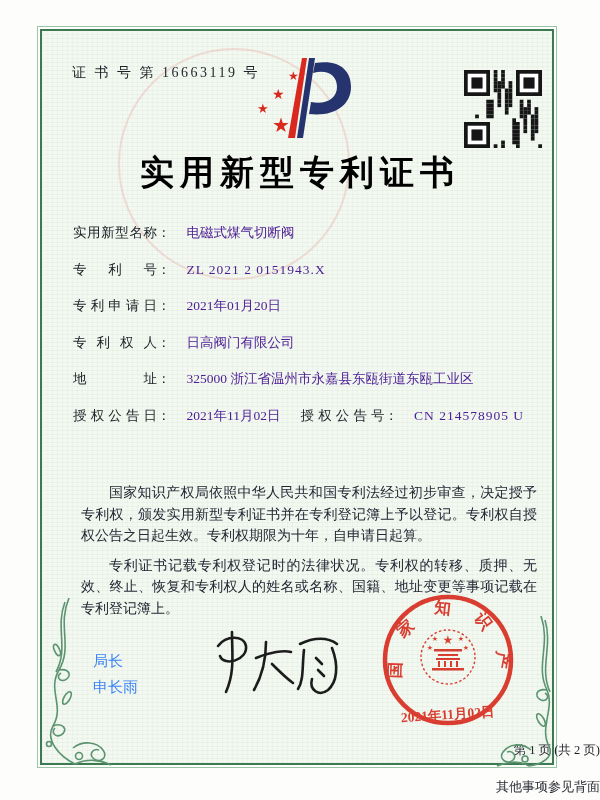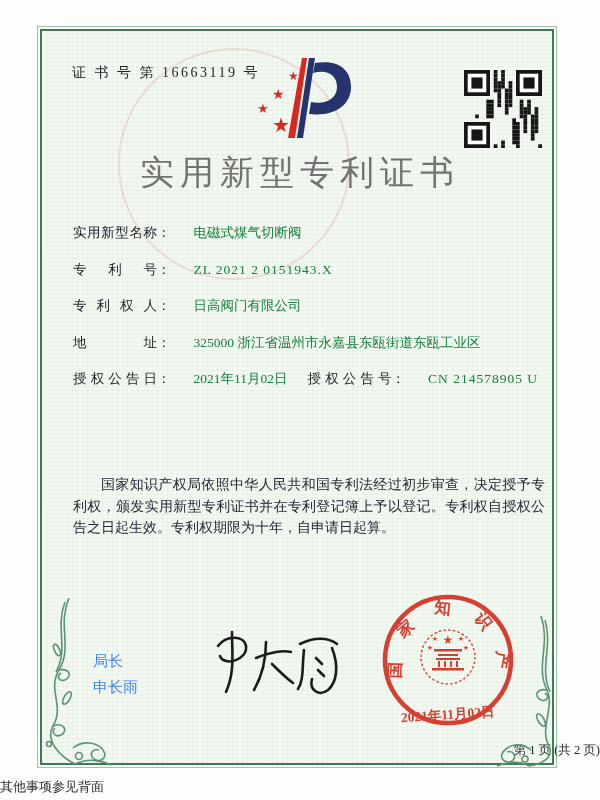--- a/index.html
+++ b/index.html
@@ -11,37 +11,37 @@
          background:
            repeating-linear-gradient(0deg, rgba(106,160,120,.07) 0 1px, transparent 1px 4px),
            repeating-linear-gradient(90deg, rgba(106,160,120,.05) 0 1px, transparent 1px 5px),
            #f3f8f1;}
   .watermark{position:absolute;left:118px;top:48px;width:228px;height:228px;border-radius:50%;
          border:2px solid rgba(224,122,116,.22);}
   .cert-number{position:absolute;left:72px;top:64px;font-size:14px;letter-spacing:2.5px;color:#1f2128;}
   .logo{position:absolute;left:238px;top:54px;}
   .qr{position:absolute;left:464px;top:70px;width:78px;height:78px;}
   .title{position:absolute;left:0;top:150px;width:100%;text-align:center;font-size:34px;
-         font-weight:normal;letter-spacing:6px;color:#737373;}
+         font-weight:bold;letter-spacing:6px;color:#000000;}
   .fields{position:absolute;left:73px;top:224px;right:55px;font-size:13.5px;}
   .frow{height:36.5px;white-space:nowrap;}
   .flabel{display:inline-block;width:84px;text-align:justify;text-align-last:justify;
           color:#1f2128;vertical-align:top;}
   .fcolon{color:#1f2128;}
-  .fvalue{margin-left:23px;color:#15803d;}
+  .fvalue{margin-left:16px;color:#4c1d95;}
   .fvalue.latin{letter-spacing:1px;}
   .second-field{margin-left:20px;}
   .body-text{position:absolute;left:73px;top:474px;width:472px;font-size:14px;line-height:21.5px;
           color:#232734;text-align:justify;}
-  .body-text p{margin:0;text-indent:2em;}
+  .body-text p{margin:8px;text-indent:2em;}
   .officer{position:absolute;left:93px;top:648px;font-size:15px;line-height:26px;color:#3b82f6;}
   .signature{position:absolute;left:200px;top:620px;}
   .seal{position:absolute;left:377px;top:590px;mix-blend-mode:multiply;opacity:.95;}
   .page-info{position:absolute;left:0;top:742px;width:100%;text-align:right;font-size:12.5px;color:#1f2128;}
-  .back-note{position:absolute;left:0;top:778px;width:100%;text-align:left;font-size:13px;color:#2a2c33;}
+  .back-note{position:absolute;left:0;top:778px;width:100%;text-align:right;font-size:13px;color:#2a2c33;}
   .ornament-bl{position:absolute;left:39px;top:598px;}
   .ornament-br{position:absolute;left:481px;top:616px;}
 </style>
 </head>
 <body>
 
 <div class="frame">
   <div class="frame-inner"></div>
 </div>
 
@@ -165,32 +165,36 @@
 <div class="title">实用新型专利证书</div>
 
 <div class="fields">
   <div class="frow">
     <span class="flabel">实用新型名称</span><span class="fcolon">：</span><span class="fvalue">电磁式煤气切断阀</span>
   </div>
   <div class="frow">
     <span class="flabel">专利号</span><span class="fcolon">：</span><span class="fvalue latin">ZL 2021 2 0151943.X</span>
   </div>
   <div class="frow">
+    <span class="flabel">专利申请日</span><span class="fcolon">：</span><span class="fvalue">2021年01月20日</span>
+  </div>
+  <div class="frow">
     <span class="flabel">专利权人</span><span class="fcolon">：</span><span class="fvalue">日高阀门有限公司</span>
   </div>
   <div class="frow">
     <span class="flabel">地址</span><span class="fcolon">：</span><span class="fvalue">325000 浙江省温州市永嘉县东瓯街道东瓯工业区</span>
   </div>
   <div class="frow">
     <span class="flabel">授权公告日</span><span class="fcolon">：</span><span class="fvalue">2021年11月02日</span><span class="flabel second-field">授权公告号</span><span class="fcolon">：</span><span class="fvalue latin">CN 214578905 U</span>
   </div>
 </div>
 
 <div class="body-text">
   <p>国家知识产权局依照中华人民共和国专利法经过初步审查，决定授予专利权，颁发实用新型专利证书并在专利登记簿上予以登记。专利权自授权公告之日起生效。专利权期限为十年，自申请日起算。</p>
+  <p>专利证书记载专利权登记时的法律状况。专利权的转移、质押、无效、终止、恢复和专利权人的姓名或名称、国籍、地址变更等事项记载在专利登记簿上。</p>
 </div>
 
 <div class="officer">
   <div>局长</div>
   <div>申长雨</div>
 </div>
 
 <svg class="signature" width="155" height="85" viewBox="0 0 155 85">
   <g fill="none" stroke="#1c1c1c" stroke-width="2.6" stroke-linecap="round">
     <path d="M18,26 C26,15 44,15 46,26 C48,40 24,47 20,36"></path>

